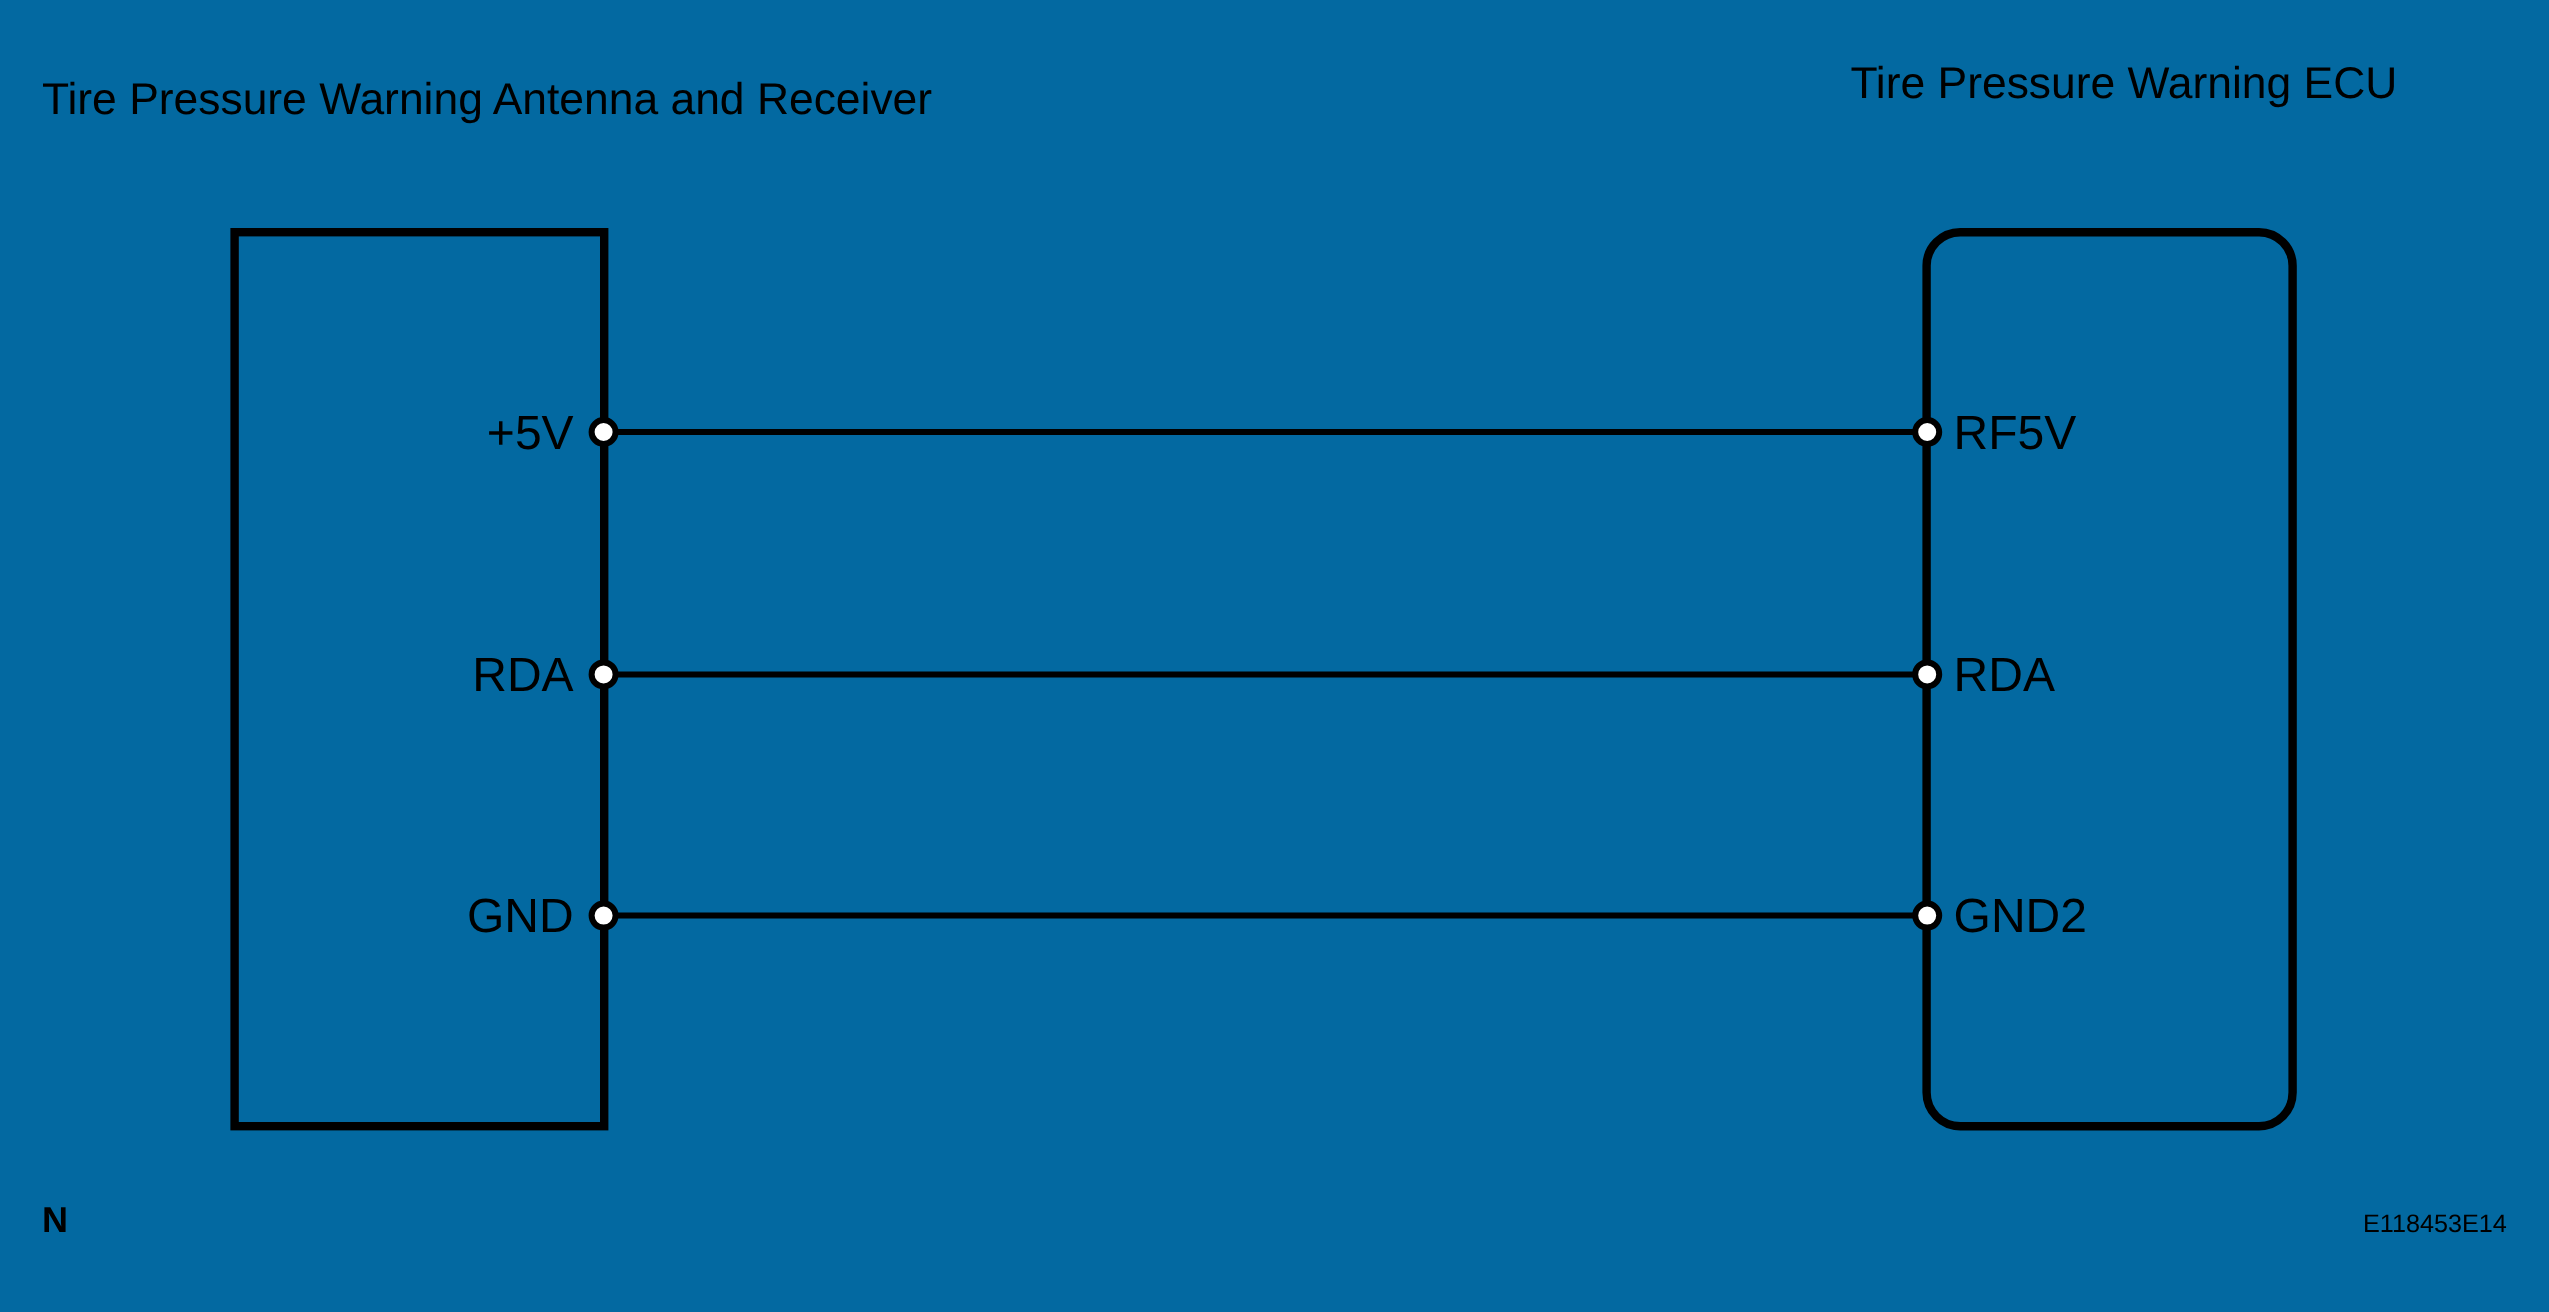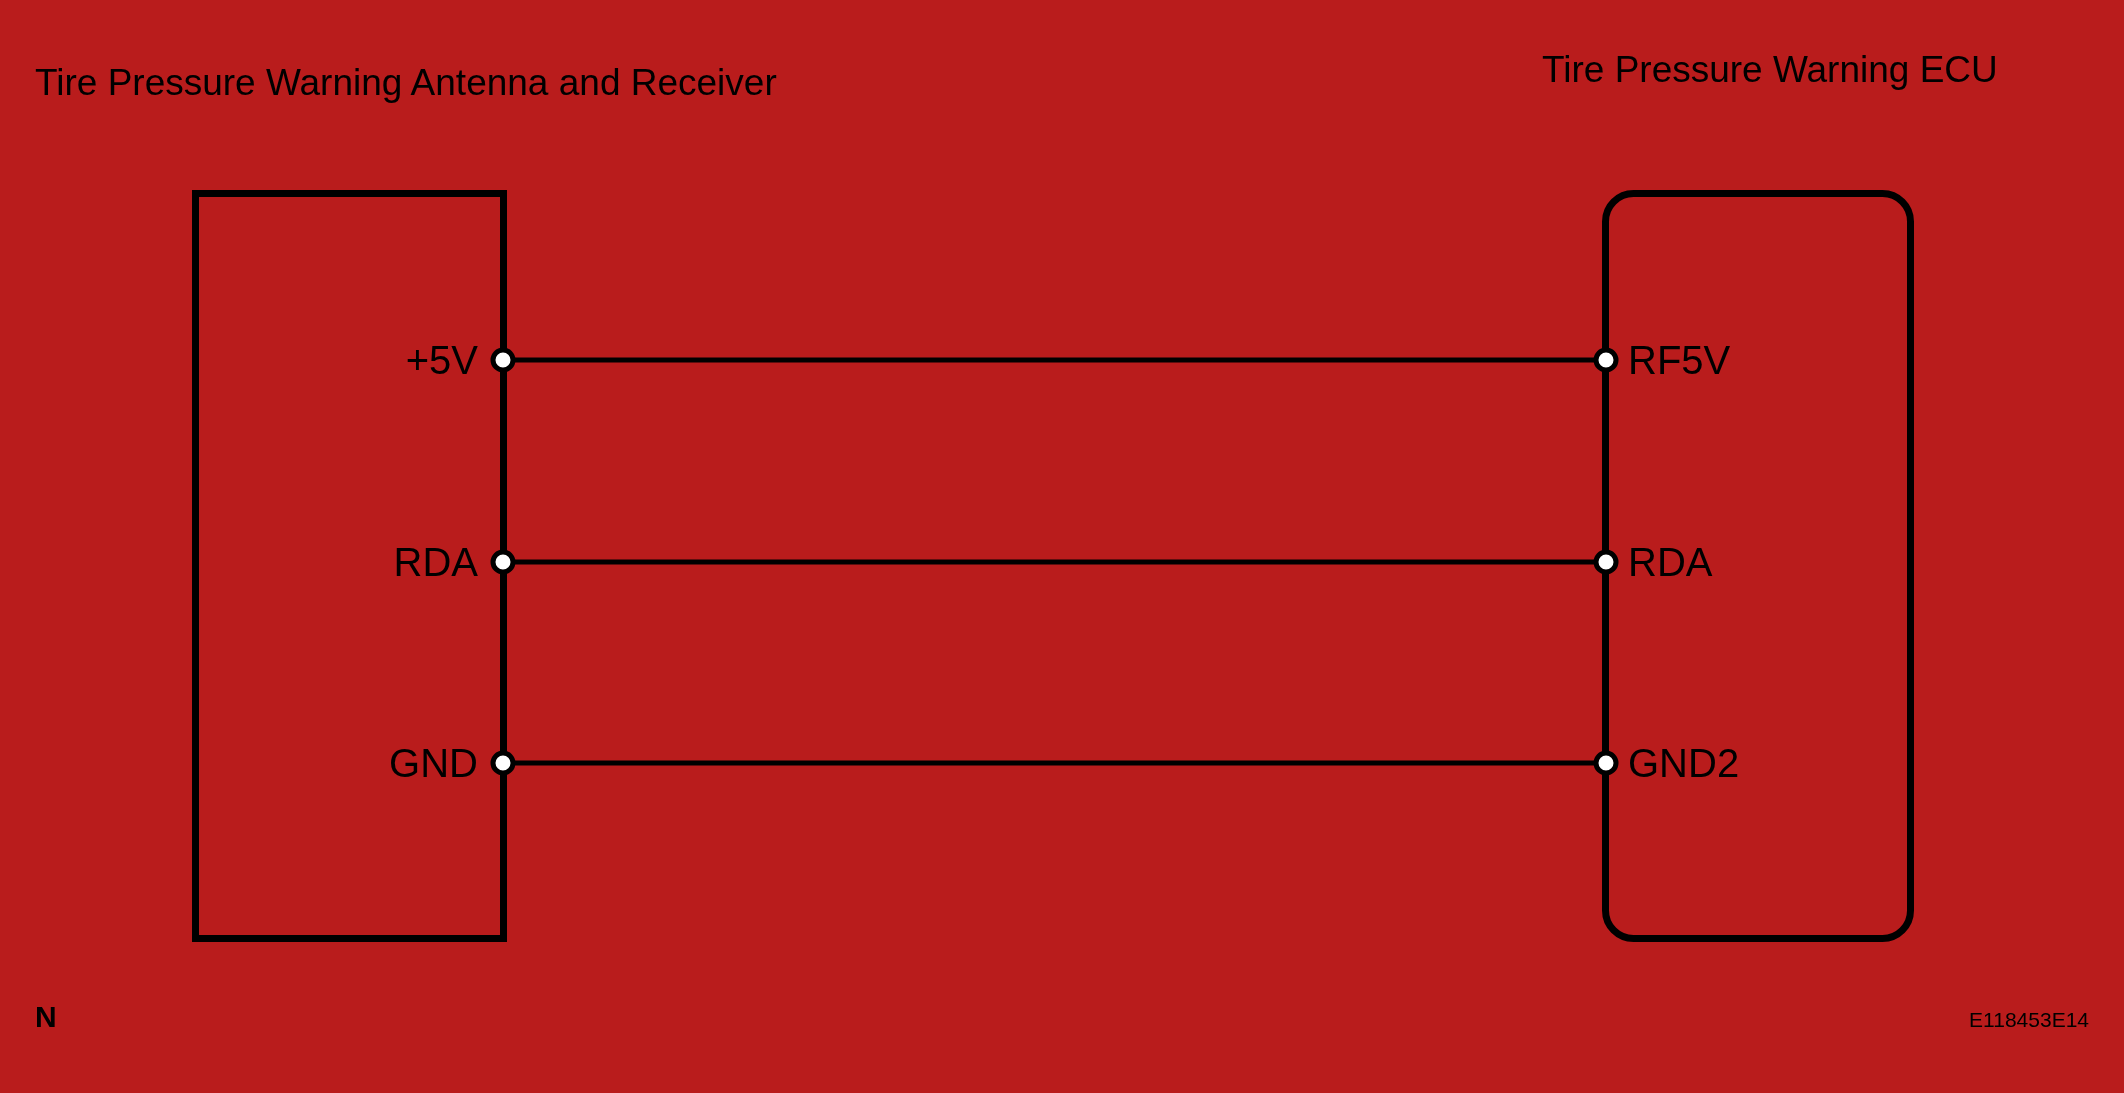--- a/index.html
+++ b/index.html
@@ -8,21 +8,21 @@
     padding: 0;
     background: #ffffff;
   }
   body {
     font-family: "Liberation Sans", sans-serif;
   }
   #canvas {
     position: relative;
     width: 2124px;
     height: 1093px;
-    background: #b91c1c;
+    background: #0369a1;
     overflow: hidden;
   }
   #diagram-svg {
     position: absolute;
     left: 0;
     top: 0;
     width: 2124px;
     height: 1093px;
     display: block;
   }

